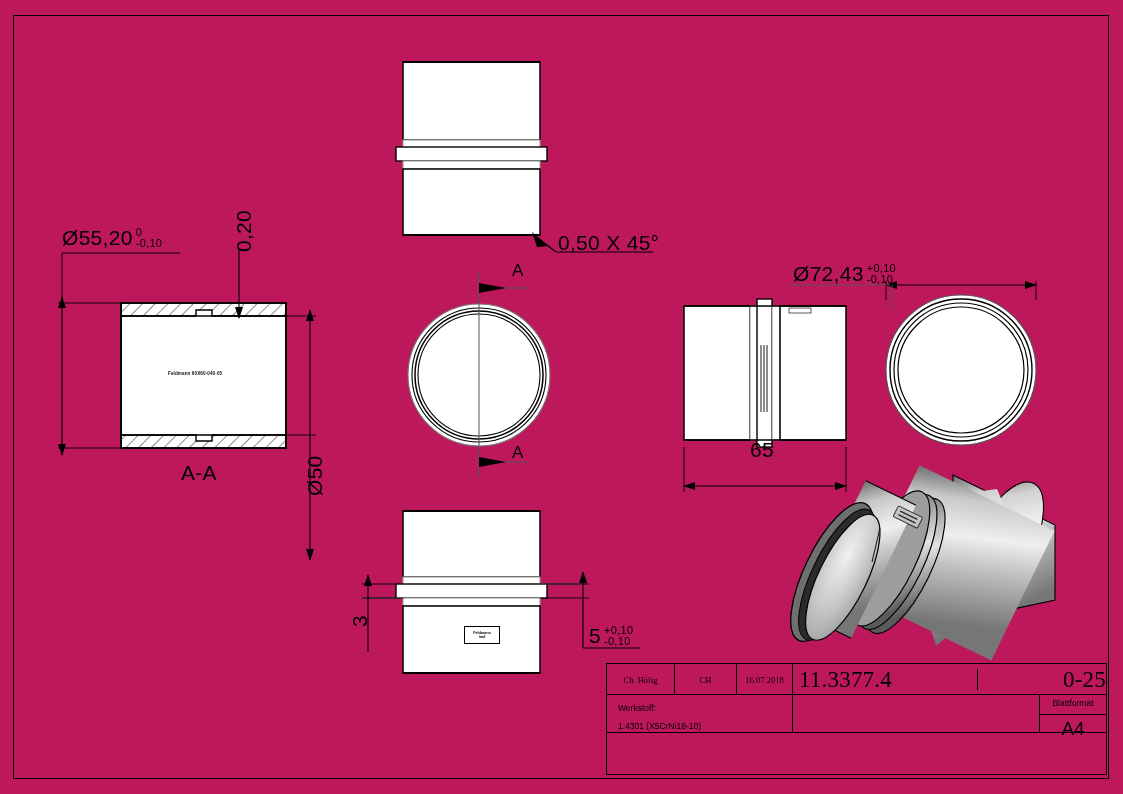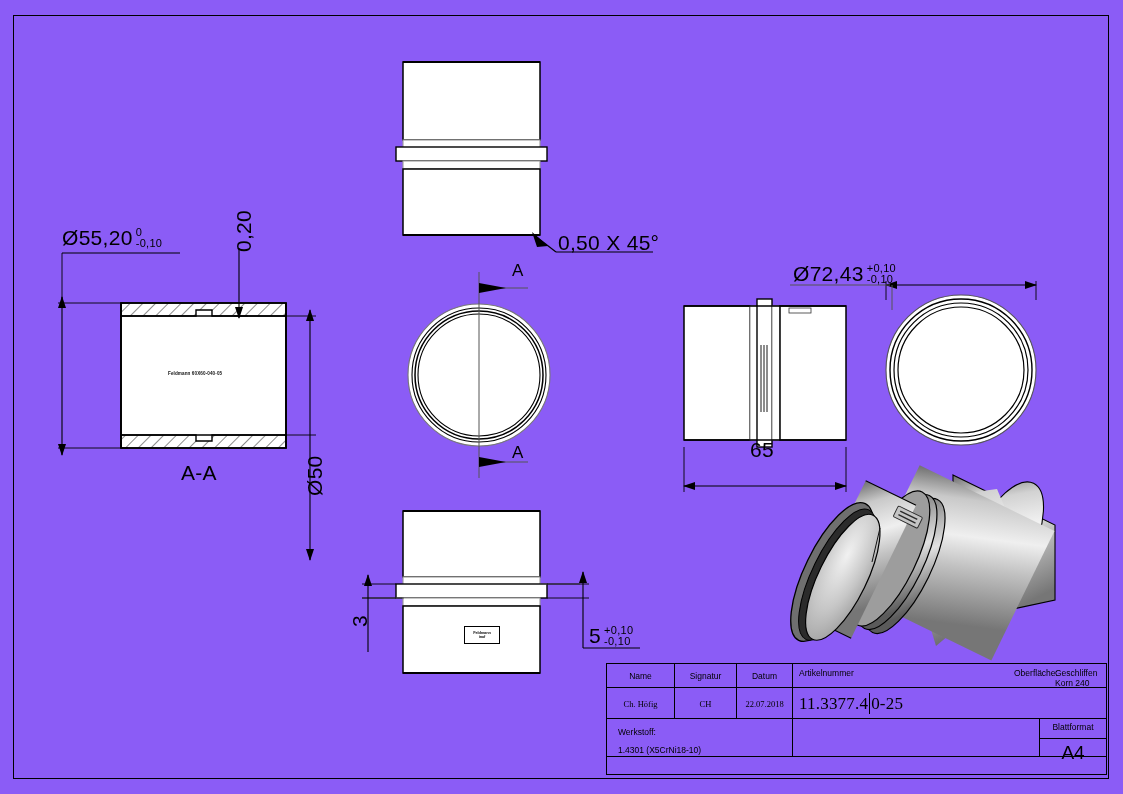--- a/index.html
+++ b/index.html
@@ -1,33 +1,33 @@
 <!DOCTYPE html>
 <html><head>
 <meta charset="utf-8">
 <style>
   html,body{margin:0;padding:0;background:#ffffff;}
   body{width:1123px;height:794px;font-family:"Liberation Sans",sans-serif;color:#000;overflow:hidden;}
-  #sheet{position:relative;width:1123px;height:794px;background:#8b5cf6;}
+  #sheet{position:relative;width:1123px;height:794px;background:#be185d;}
   .frame{position:absolute;left:13px;top:15px;width:1094px;height:762px;border:1.6px solid #000;}
   svg.layer{position:absolute;left:0;top:0;width:1123px;height:794px;overflow:visible;}
   .dimtxt{position:absolute;font-family:"Liberation Sans",sans-serif;color:#000;white-space:nowrap;}
   .tolbox{display:inline-block;vertical-align:middle;line-height:1.02;font-size:11px;text-align:left;margin-left:3px;position:relative;top:-1px;}
   .tolbox div{display:block;}
   .bigdim{font-size:21px;letter-spacing:.3px;}
   .rot90{transform:rotate(-90deg);transform-origin:left top;}
   
   #titleblock{position:absolute;left:606px;top:663px;width:501px;height:112px;border:1.4px solid #000;box-sizing:border-box;}
   #titleblock .row{display:flex;box-sizing:border-box;}
   #titleblock .cell{box-sizing:border-box;position:relative;}
   .bb{border-bottom:1.2px solid #000;}
   .br{border-right:1.2px solid #000;}
   .tb-small{font-size:8.5px;padding:4px 5px 0 5px;}
   .center{text-align:center;}
-  .artnum{font-size:17px;letter-spacing:.2px;padding-left:6px;line-height:1;}
+  .artnum{font-size:23px;letter-spacing:.2px;padding-left:6px;line-height:1;justify-content:space-between;}
   .caret{display:inline-block;width:1px;height:21px;background:#000;vertical-align:-4px;margin:0 1px;}
   .a4{font-size:19px;text-align:center;line-height:1;}
   
   .logochip{position:absolute;background:#fff;border:1.1px solid #000;display:flex;align-items:center;justify-content:center;}
   .logochip .l1,.logochip .l2{display:block;font-size:4px;font-weight:bold;letter-spacing:-.2px;line-height:4.5px;color:#111;text-align:center;}
   .tinybrand{position:absolute;font-size:4.6px;font-weight:bold;letter-spacing:.1px;color:#111;white-space:nowrap;}
 </style>
 </head>
 <body>
 
@@ -272,35 +272,25 @@
 
   <div class="logochip" style="left:464px;top:626px;width:34px;height:16px;">
     <div>
       <span class="l1">Feldmann</span>
       <span class="l2">inof</span>
     </div>
   </div>
 
   <div id="titleblock">
 
-    <div class="row bb" style="height:24px;">
-      <div class="cell br tb-small center" style="width:68px;line-height:16px;">Name</div>
-      <div class="cell br tb-small center" style="width:62px;line-height:16px;">Signatur</div>
-      <div class="cell br tb-small center" style="width:56px;line-height:16px;">Datum</div>
-      <div class="cell tb-small" style="flex:1;position:relative;">
-        <span style="position:absolute;left:6px;top:4px;">Artikelnummer</span>
-        <span style="position:absolute;left:221px;top:4px;">Oberfläche:</span>
-        <span style="position:absolute;left:262px;top:4px;">Geschliffen Korn 240</span>
-      </div>
-    </div>
 
     <div class="row bb" style="height:31px;font-family:Liberation Serif, serif;">
       <div class="cell br tb-small center" style="width:68px;line-height:24px;">Ch. Höfig</div>
       <div class="cell br tb-small center" style="width:62px;line-height:24px;">CH</div>
-      <div class="cell br tb-small center" style="width:56px;line-height:24px;">22.07.2018</div>
+      <div class="cell br tb-small center" style="width:56px;line-height:24px;">16.07.2018</div>
       <div class="cell artnum" style="flex:1;display:flex;align-items:center;">
         <span>11.3377.4</span>
           <span class="caret"></span>
           <span>0-25</span>
       </div>
     </div>
 
     <div class="row bb" style="height:38px;">
       <div class="cell br" style="width:186px;position:relative;">
         <span class="tb-small" style="position:absolute;left:6px;top:4px;">Werkstoff:</span>

